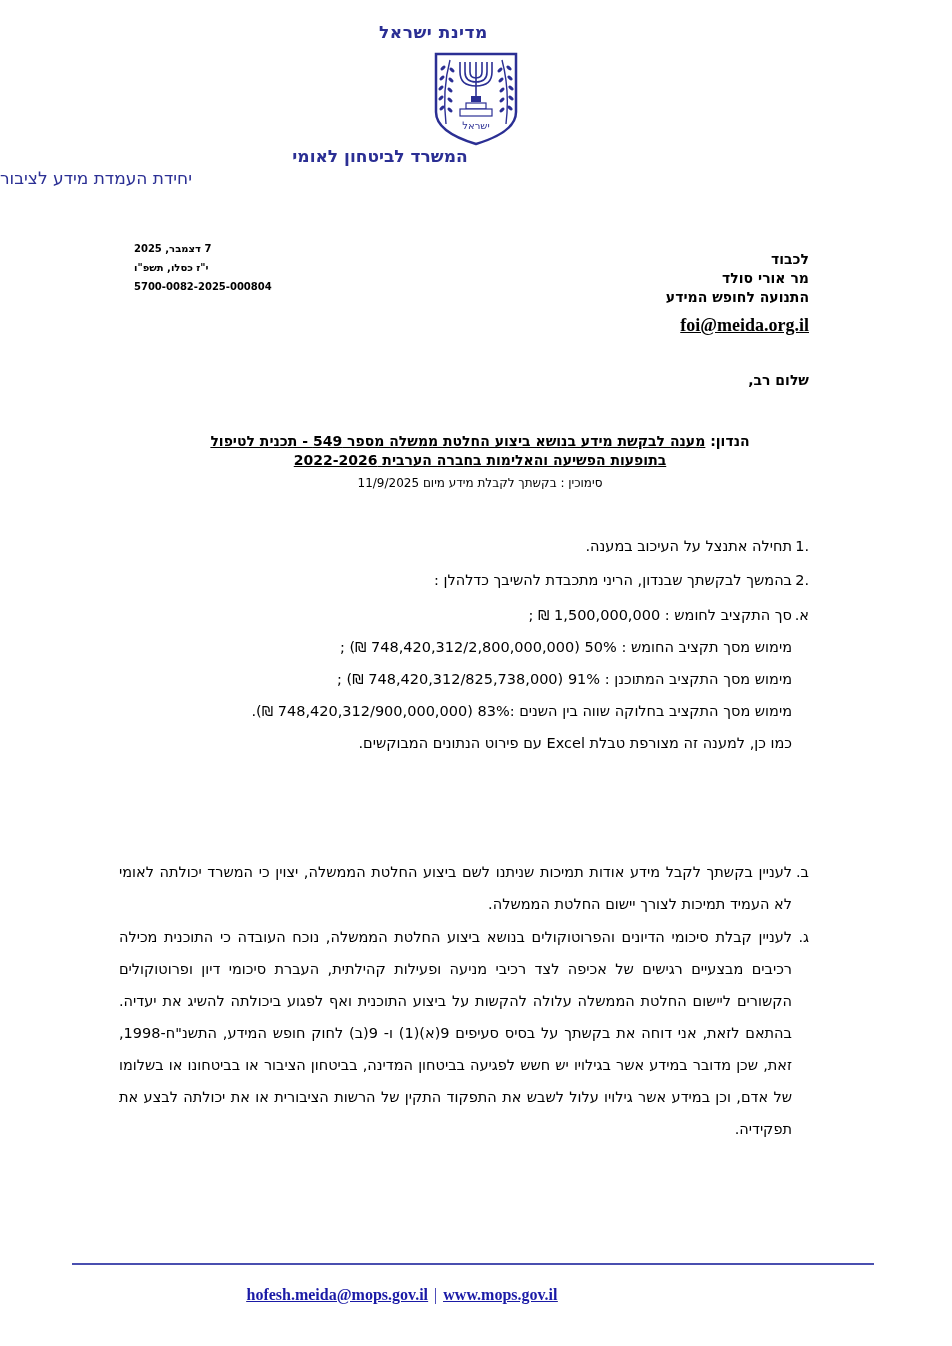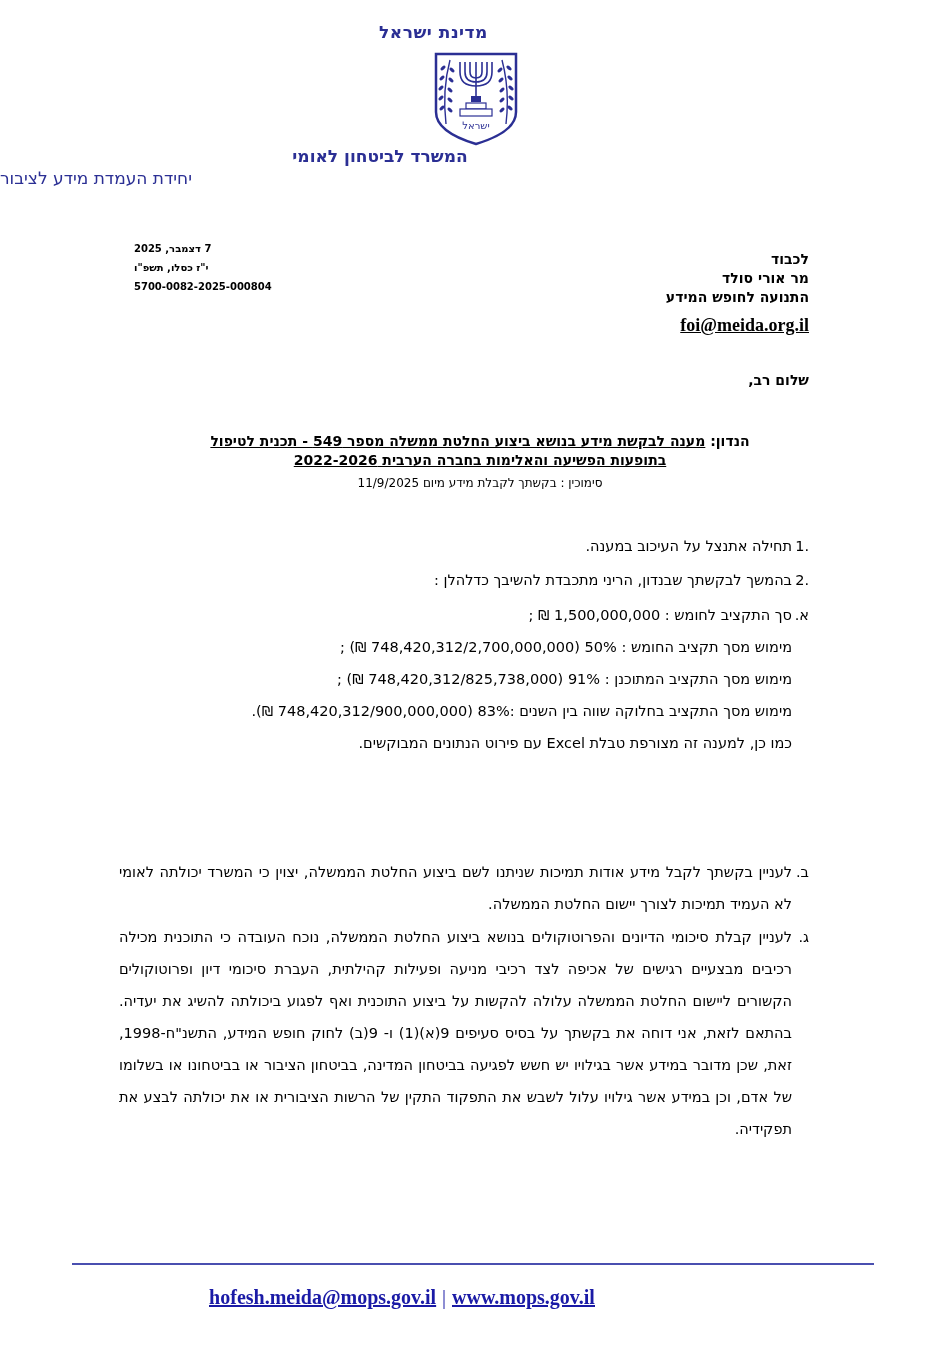--- a/index.html
+++ b/index.html
@@ -143,21 +143,21 @@
       left: 72px; width: 802px; top: 1263px;
       height: 0;
       border-top: 2px solid #4a4fb0;
     }
     .footer-links {
       left: 0; width: 804px; top: 1286px;
       text-align: center;
       direction: ltr;
       font-family: "Liberation Serif", serif;
       font-weight: bold;
-      font-size: 20px;
+      font-size: 16px;
       text-decoration: underline;
     }
     .footer-links a {
       color: #1a1aa6;
       text-decoration: underline;
     }
     .footer-links .sep {
       color: #1a1aa6;
       margin: 0 6px;
       font-weight: normal;
@@ -257,21 +257,21 @@
   <span class="marker">.2</span>
   <div class="item-content">
       <p>בהמשך לבקשתך שבנדון, הריני מתכבדת להשיבך כדלהלן :</p>
     </div>
 </div>
 
 <div class="item body-text" style="top:599px;">
   <span class="marker">א.</span>
   <div class="item-content">
     <p>סך התקציב לחומש : 1,500,000,000 ₪ ;</p>
-    <p>מימוש מסך תקציב החומש : 50% (748,420,312/2,700,000,000 ₪) ;</p>
+    <p>מימוש מסך תקציב החומש : 50% (748,420,312/2,800,000,000 ₪) ;</p>
     <p>מימוש מסך התקציב המתוכנן : 91% (748,420,312/825,738,000 ₪) ;</p>
     <p>מימוש מסך התקציב בחלוקה שווה בין השנים :83% (748,420,312/900,000,000 ₪).</p>
     <p>כמו כן, למענה זה מצורפת טבלת Excel  עם פירוט הנתונים המבוקשים.</p>
   </div>
 </div>
 
 <div class="item body-text" style="top:856px;">
   <span class="marker">ב.</span>
   <div class="item-content">
     <p>לעניין בקשתך לקבל מידע אודות תמיכות שניתנו לשם ביצוע החלטת הממשלה, יצוין כי המשרד יכולתה לאומי לא העמיד תמיכות לצורך יישום החלטת הממשלה.</p>

